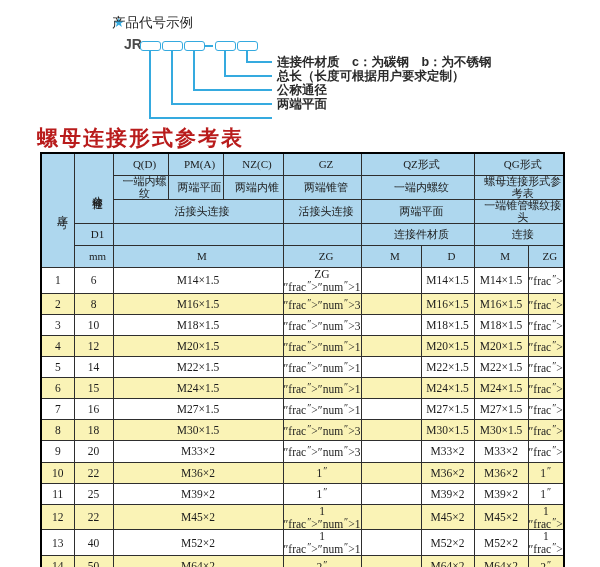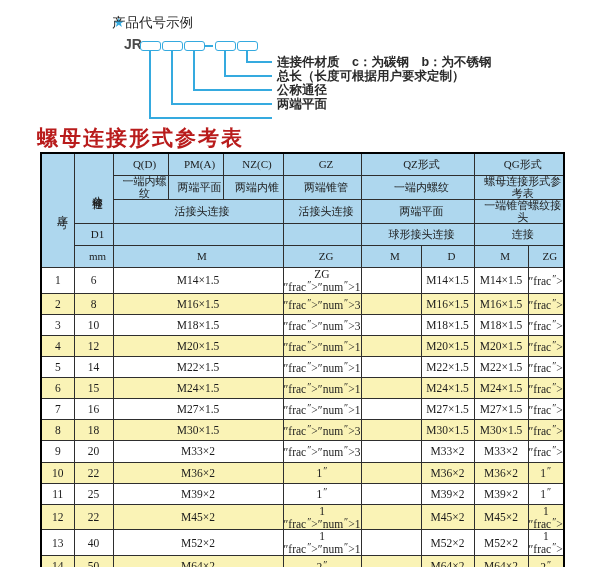--- a/index.html
+++ b/index.html
@@ -112,21 +112,21 @@
       <tr>
         <td colspan="3">活接头连接</td>
         <td>活接头连接</td>
         <td colspan="2">两端平面</td>
         <td colspan="2">一端锥管螺纹接头</td>
       </tr>
       <tr>
         <td class="latin">D1</td>
         <td colspan="3"></td>
         <td></td>
-        <td colspan="2">球形接头连接</td>
+        <td colspan="2">连接件材质</td>
         <td colspan="2">连接</td>
       </tr>
       <tr>
         <td class="latin">mm</td>
         <td colspan="3" class="latin">M</td>
         <td class="latin">ZG</td>
         <td class="latin">M</td>
         <td class="latin">D</td>
         <td class="latin">M</td>
         <td class="latin">ZG</td>

